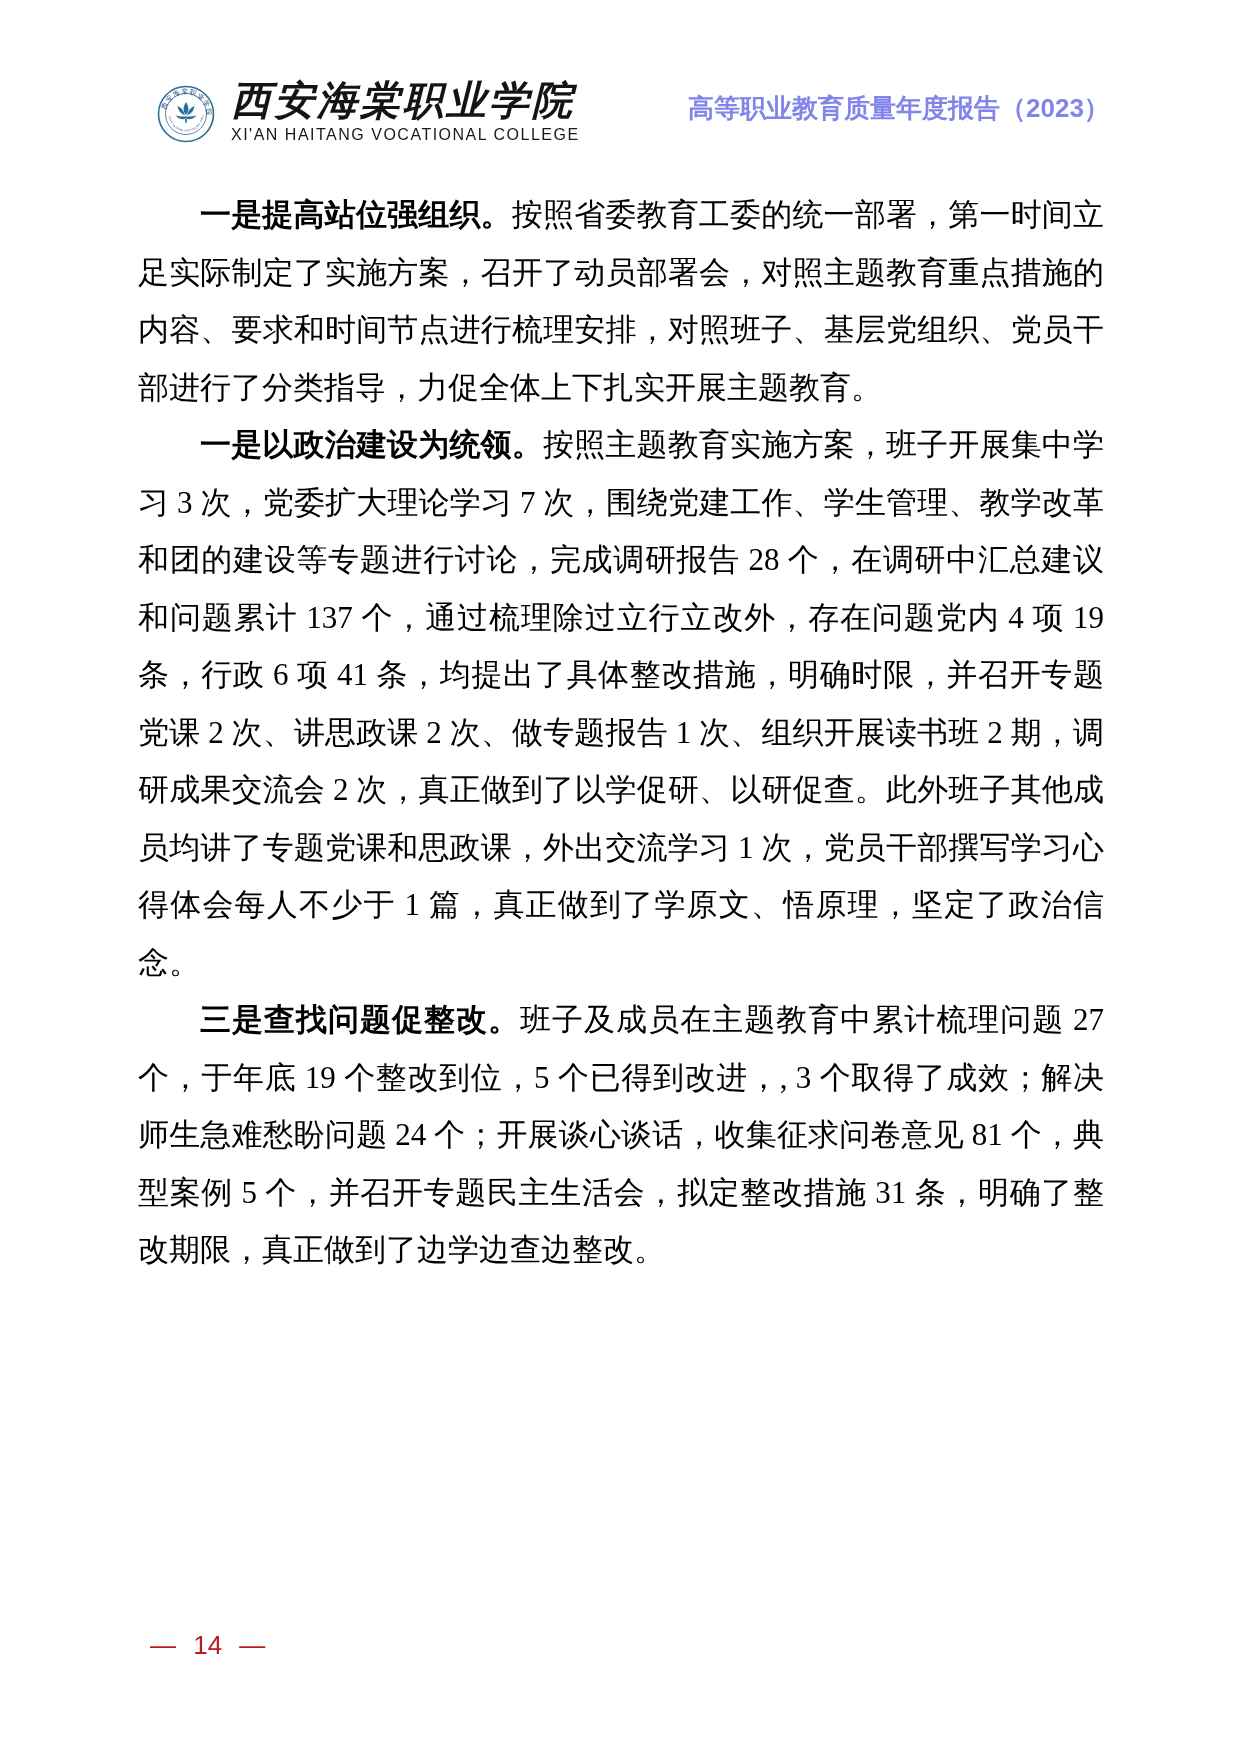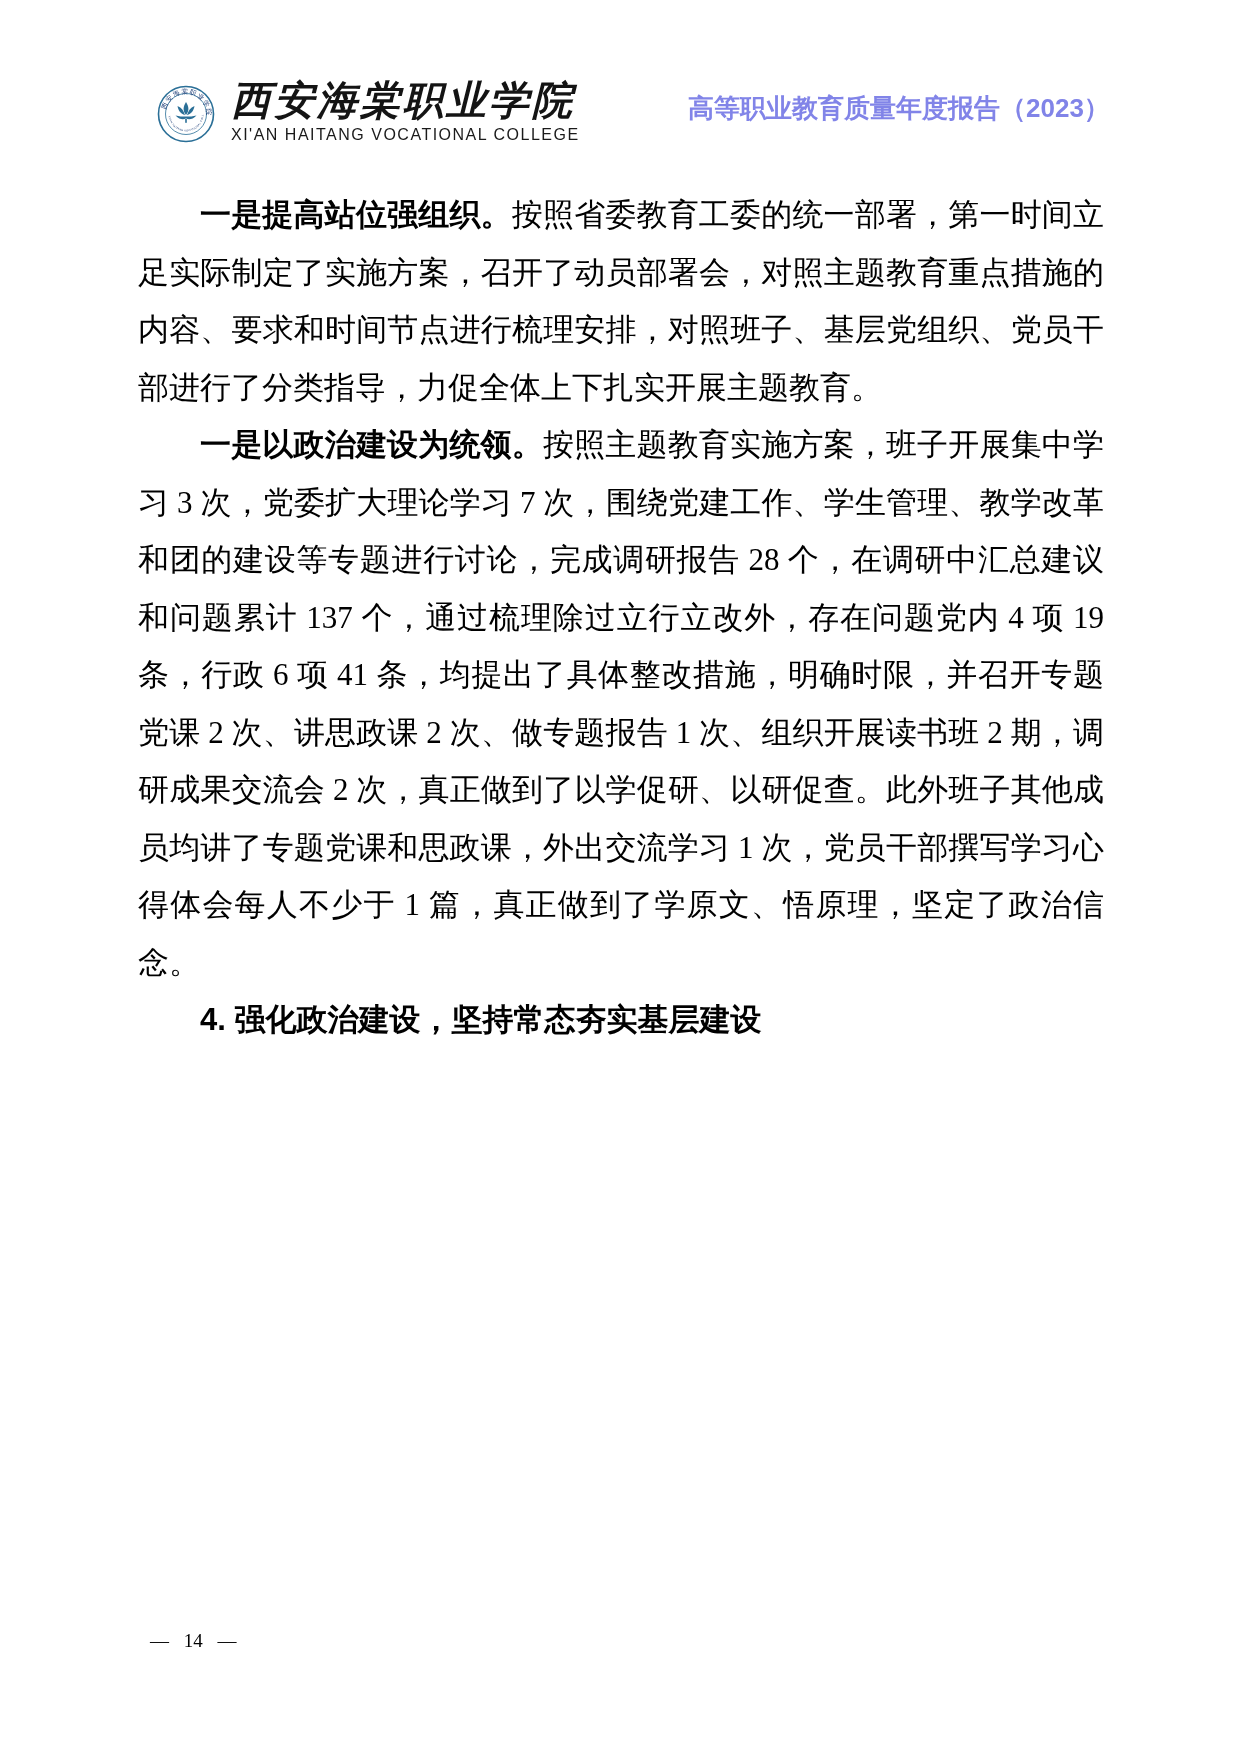--- a/index.html
+++ b/index.html
@@ -73,24 +73,24 @@
   .hei {
     font-family: "Liberation Sans", "DejaVu Sans", sans-serif;
     font-weight: 700;
   }
 
   
   .page-number {
     position: absolute;
     left: 150px;
     top: 1630px;
-    font-size: 19px;
+    font-size: 26px;
     word-spacing: 10px;
-    color: #000000;
-    font-family: Liberation Serif, serif;
+    color: #b91c1c;
+    font-family: Liberation Sans, sans-serif;
   }
 </style>
 </head>
 <body>
 
 <div class="page">
 
   <header>
     <svg class="logo-svg" viewBox="0 0 58 58" aria-hidden="true">
       <circle cx="29" cy="29" r="27.5" fill="#ffffff" stroke="#2a6f97" stroke-width="1.6"></circle>
@@ -122,22 +122,22 @@
     <div class="report-title">高等职业教育质量年度报告（2023）</div>
   </header>
 
   <main class="doc-body">
 
 
     <p><span class="hei">一是提高站位强组织。</span><span>按照省委教育工委的统一部署，第一时间立足实际制定了实施方案，召开了动员部署会，对照主题教育重点措施的内容、要求和时间节点进行梳理安排，对照班子、基层党组织、党员干部进行了分类指导，力促全体上下扎实开展主题教育。</span></p>
 
     <p><span class="hei">一是以政治建设为统领。</span><span>按照主题教育实施方案，班子开展集中学习 3 次，党委扩大理论学习 7 次，围绕党建工作、学生管理、教学改革和团的建设等专题进行讨论，完成调研报告 28 个，在调研中汇总建议和问题累计 137 个，通过梳理除过立行立改外，存在问题党内 4 项 19 条，行政 6 项 41 条，均提出了具体整改措施，明确时限，并召开专题党课 2 次、讲思政课 2 次、做专题报告 1 次、组织开展读书班 2 期，调研成果交流会 2 次，真正做到了以学促研、以研促查。此外班子其他成员均讲了专题党课和思政课，外出交流学习 1 次，党员干部撰写学习心得体会每人不少于 1 篇，真正做到了学原文、悟原理，坚定了政治信念。</span></p>
 
+    <p><span class="hei">三是查找问题促整改。</span><span>班子及成员在主题教育中累计梳理问题 27 个，于年底 19 个整改到位，5 个已得到改进，, 3 个取得了成效；解决师生急难愁盼问题 24 个；开展谈心谈话，收集征求问卷意见 81 个，典型案例 5 个，并召开专题民主生活会，拟定整改措施 31 条，明确了整改期限，真正做到了边学边查边整改。</span></p>
 
-    <p><span class="hei">4. 强化政治建设，坚持常态夯实基层建设</span></p>
 
   </main>
 
   <footer>
     <div class="page-number">— 14 —</div>
   </footer>
 
 </div>
 
 </body></html>

